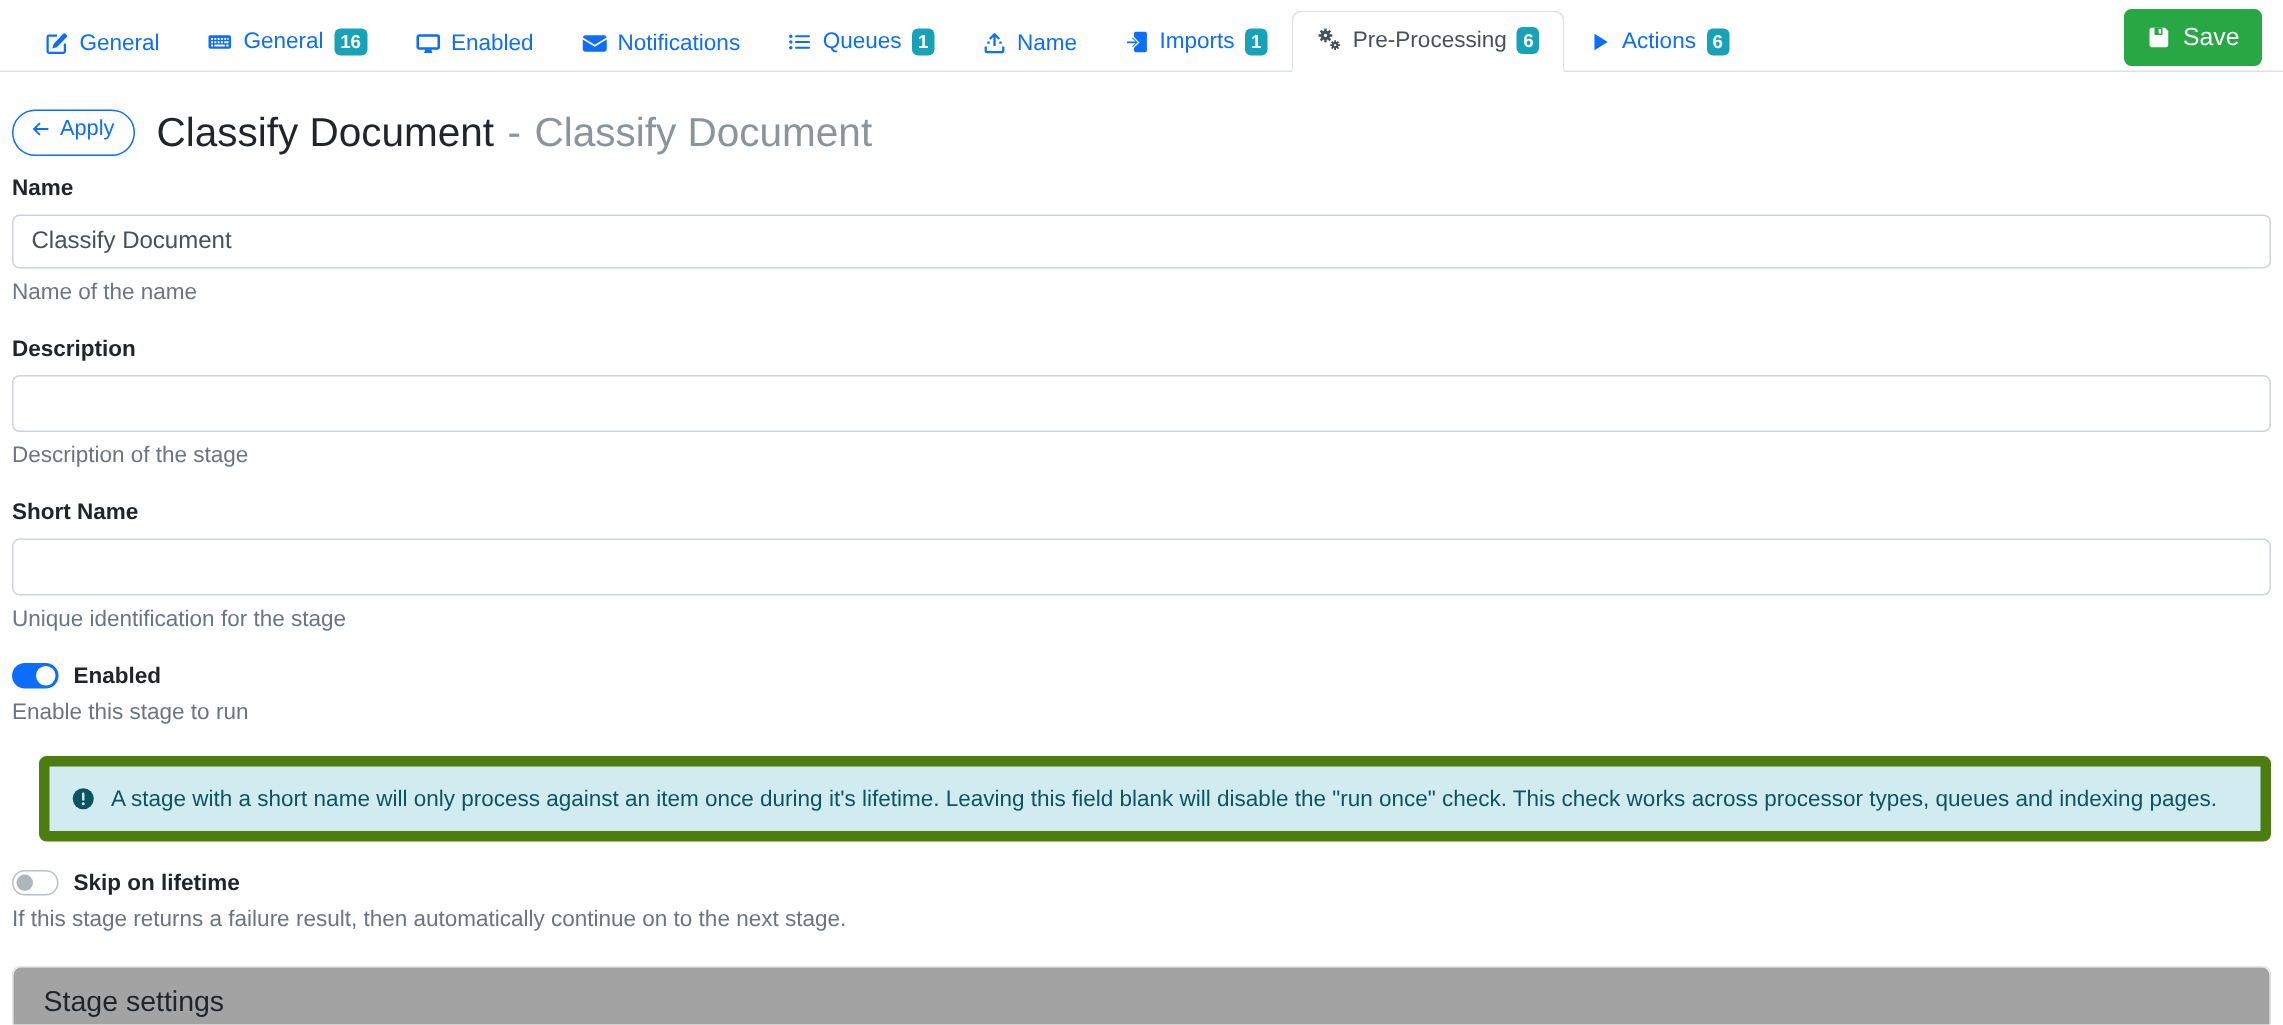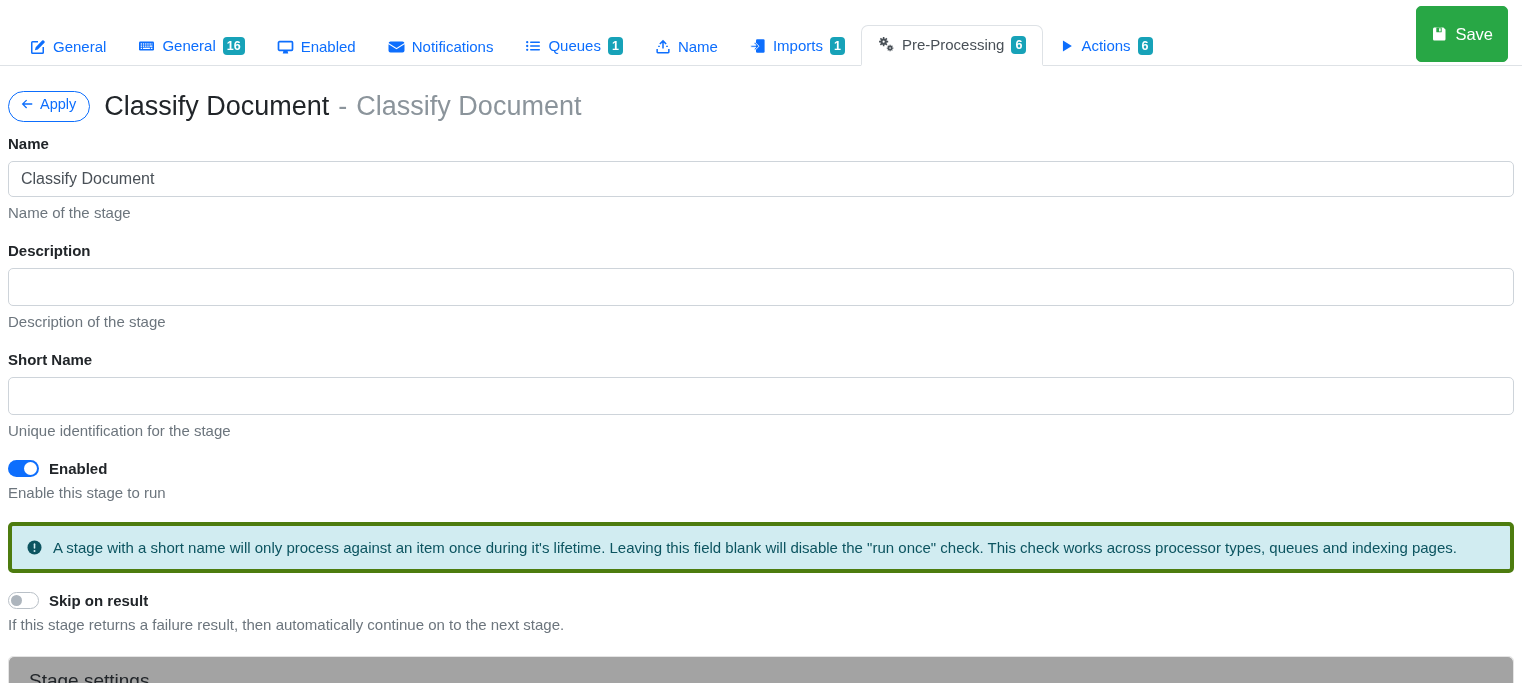--- a/index.html
+++ b/index.html
@@ -10,21 +10,21 @@
   .tabbar{display:flex;align-items:flex-end;border-bottom:1px solid #dee2e6;padding:6px 14px 0 14px;}
   .tab{display:inline-flex;align-items:center;gap:7px;padding:10px 16px;font-size:15px;
        color:#0d6efd;text-decoration:none;cursor:pointer;white-space:nowrap;}
   .tab .ticon{color:#0d6efd;display:inline-flex;}
   .tab.active{background:#fff;border:1px solid #dee2e6;border-bottom:2px solid #fff;
        border-radius:7px 7px 0 0;margin-bottom:-1px;color:#495057;}
   .tab.active .ticon{color:#495057;}
   .badge{background:#17a2b8;color:#fff;font-size:12.5px;font-weight:700;border-radius:4px;
        padding:3px 4px;line-height:1;display:inline-block;}
   .save-btn{margin-left:auto;margin-bottom:3px;background:#28a745;border:1px solid #28a745;color:#fff;
-       border-radius:5px;height:56px;padding:0 14px;font-size:16.5px;display:inline-flex;
+       border-radius:5px;height:38px;padding:0 14px;font-size:16.5px;display:inline-flex;
        align-items:center;gap:8px;cursor:pointer;font-family:inherit;}
 
   
   .content{padding:0 8px;}
   .pagehead{display:flex;align-items:center;gap:14px;margin:25px 0 13px 0;}
   .apply-btn{display:inline-flex;align-items:center;gap:6px;background:#fff;color:#0d6efd;
        border:1px solid #0d6efd;border-radius:20px;padding:4px 13px 9px 11px;font-size:14.5px;
        cursor:pointer;font-family:inherit;}
   .ptitle{font-size:27px;font-weight:400;margin:0;display:flex;align-items:baseline;gap:9px;}
   .ptitle .t1{color:#212529;}
@@ -39,22 +39,22 @@
   .help{color:#6c757d;font-size:15px;margin-top:7px;}
 
   .toggle-row{display:flex;align-items:center;gap:10px;}
   .switch{width:31px;height:17px;border-radius:17px;position:relative;display:inline-block;cursor:pointer;flex:0 0 auto;}
   .switch.on{background:#0d6efd;}
   .switch.on .knob{position:absolute;right:2px;top:2px;width:13px;height:13px;border-radius:50%;background:#fff;}
   .switch.off{background:#fff;border:1px solid #b9c0c7;box-sizing:border-box;}
   .switch.off .knob{position:absolute;left:2px;top:2px;width:11px;height:11px;border-radius:50%;background:#adb5bd;}
   .toggle-label{font-weight:700;font-size:15px;}
 
-  .alert-info{display:flex;align-items:center;gap:10px;background:#d1ecf1;border:4px solid #4d7c0f;
-       color:#0c5460;border-radius:5px;padding:13px 14px;font-size:15px;margin:0 0 19px 0;}
+  .alert-info{display:flex;align-items:center;gap:10px;background:#d1ecf1;border:7px solid #4d7c0f;
+       color:#0c5460;border-radius:5px;padding:13px 14px;font-size:15px;margin:0 0 19px 18px;}
   .alert-info .aicon{flex:0 0 auto;display:inline-flex;}
 
   .card{border:1px solid #e4e4e4;border-radius:5px;margin-top:23px;}
   .card-header{background:#a3a3a3;border-bottom:1px solid #e4e4e4;padding:13px 20px;font-size:19px;
        color:#212529;border-radius:5px 5px 0 0;}
   .card-body{background:#fff;height:60px;}
 </style>
 </head>
 <body>
 
@@ -211,21 +211,21 @@
     <h1 class="ptitle">
       <span class="t1">Classify Document</span>
       <span class="sep">-</span>
       <span class="t2">Classify Document</span>
     </h1>
   </div>
 
   <div class="group">
     <label class="flabel">Name</label>
     <input class="form-control" type="text" value="Classify Document" style="">
-    <div class="help">Name of the stage</div>
+    <div class="help">Name of the name</div>
   </div>
 
   <div class="group">
     <label class="flabel">Description</label>
     <input class="form-control tall" type="text" value="" style="">
     <div class="help">Description of the stage</div>
   </div>
 
   <div class="group">
     <label class="flabel">Short Name</label>
@@ -252,21 +252,21 @@
         </svg>
     </span>
     <span>A stage with a short name will only process against an item once during it's lifetime. Leaving this field blank will disable the "run once" check. This check works across processor types, queues and indexing pages.</span>
   </div>
 
   <div class="group">
     <div class="toggle-row">
       <span class="switch off">
           <span class="knob"></span>
         </span>
-      <span class="toggle-label">Skip on result</span>
+      <span class="toggle-label">Skip on lifetime</span>
     </div>
     <div class="help">If this stage returns a failure result, then automatically continue on to the next stage.</div>
   </div>
 
   <div class="card">
     <div class="card-header">Stage settings</div>
     <div class="card-body"></div>
   </div>
 
 </div>

